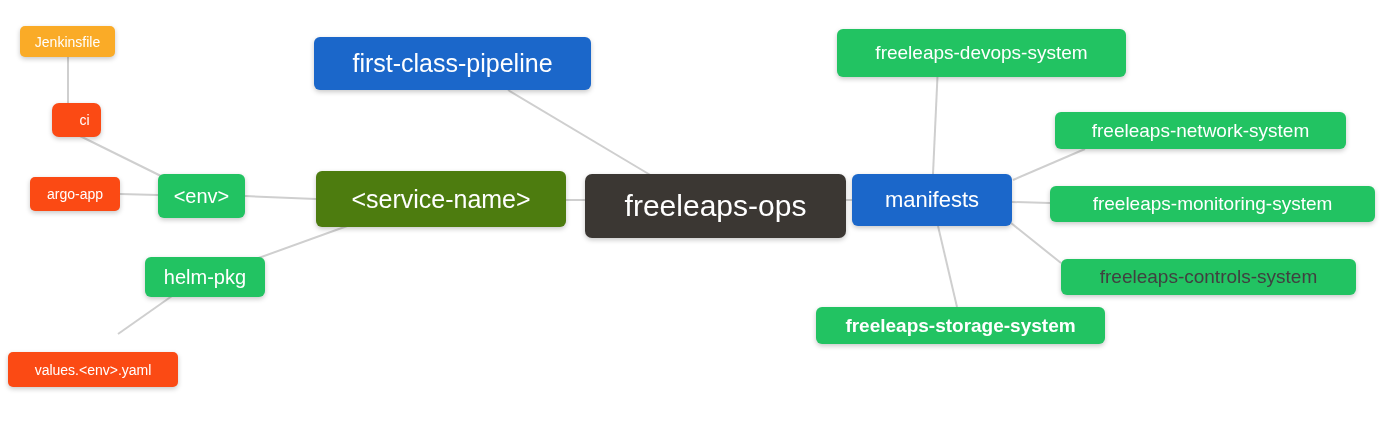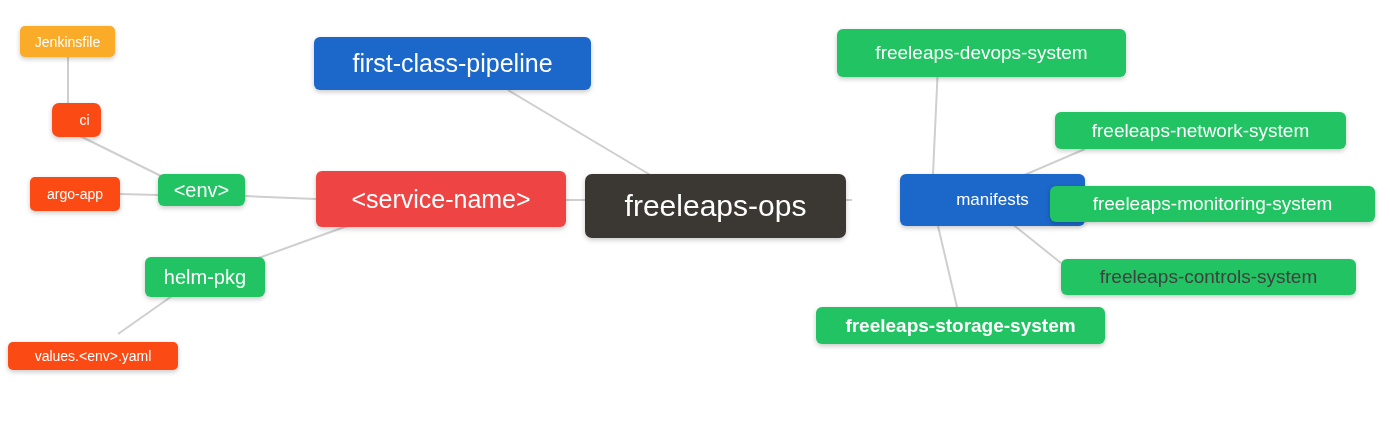--- a/index.html
+++ b/index.html
@@ -19,27 +19,27 @@
     border-radius:6px;
     box-shadow:0 2px 5px rgba(0,0,0,.22);
     white-space:nowrap;
     cursor:pointer;
     user-select:none;
   }
   
   #n-jenkinsfile{left:20px;top:26px;width:95px;height:31px;font-size:14px;border-radius:5px;}
   #n-ci{left:52px;top:103px;width:33px;height:34px;font-size:14px;border-radius:7px;}
   #n-argo-app{left:30px;top:177px;width:90px;height:34px;font-size:14px;border-radius:5px;}
-  #n-env{left:158px;top:174px;width:87px;height:32px;font-size:20px;}
+  #n-env{left:158px;top:174px;width:87px;height:44px;font-size:20px;}
   #n-helm-pkg{left:145px;top:257px;width:120px;height:40px;font-size:20px;}
-  #n-values{left:8px;top:342px;width:170px;height:28px;font-size:14px;border-radius:5px;}
+  #n-values{left:8px;top:352px;width:170px;height:35px;font-size:14px;border-radius:5px;}
   #n-first-class-pipeline{left:314px;top:37px;width:277px;height:53px;font-size:25px;}
   #n-service-name{left:316px;top:171px;width:250px;height:56px;font-size:25px;}
   #n-root{left:585px;top:174px;width:261px;height:64px;font-size:30px;border-radius:7px;}
-  #n-manifests{left:900px;top:174px;width:185px;height:52px;font-size:17px;}
+  #n-manifests{left:852px;top:174px;width:160px;height:52px;font-size:22px;}
   #n-devops{left:837px;top:29px;width:289px;height:48px;font-size:19px;}
   #n-network{left:1055px;top:112px;width:291px;height:37px;font-size:19px;}
   #n-monitoring{left:1050px;top:186px;width:325px;height:36px;font-size:19px;}
   #n-controls{left:1061px;top:259px;width:295px;height:36px;font-size:19px;}
   #n-storage{left:816px;top:307px;width:289px;height:37px;font-size:19px;font-weight:bold;}
 </style>
 </head>
 <body>
 
 <div id="canvas" style="background: rgb(255, 255, 255);">
@@ -68,21 +68,21 @@
   <div class="node" id="n-argo-app" style="background: rgb(251, 74, 20); color: rgb(255, 255, 255);">argo-app</div>
 
   <div class="node" id="n-env" style="background: rgb(34, 195, 98); color: rgb(255, 255, 255);">&lt;env&gt;</div>
 
   <div class="node" id="n-helm-pkg" style="background: rgb(34, 195, 98); color: rgb(255, 255, 255);">helm-pkg</div>
 
   <div class="node" id="n-values" style="background: rgb(251, 74, 20); color: rgb(255, 255, 255);">values.&lt;env&gt;.yaml</div>
 
   <div class="node" id="n-first-class-pipeline" style="background: rgb(27, 103, 202); color: rgb(255, 255, 255);">first-class-pipeline</div>
 
-  <div class="node" id="n-service-name" style="background: #ef4444; color: rgb(255, 255, 255);">&lt;service-name&gt;</div>
+  <div class="node" id="n-service-name" style="background: #4d7c0f; color: rgb(255, 255, 255);">&lt;service-name&gt;</div>
 
   <div class="node" id="n-root" style="background: rgb(59, 55, 51); color: rgb(255, 255, 255);">freeleaps-ops</div>
 
   <div class="node" id="n-manifests" style="background: rgb(27, 103, 202); color: rgb(255, 255, 255);">manifests</div>
 
   <div class="node" id="n-devops" style="background: rgb(34, 195, 98); color: rgb(255, 255, 255);">freeleaps-devops-system</div>
 
   <div class="node" id="n-network" style="background: rgb(34, 195, 98); color: rgb(255, 255, 255);">freeleaps-network-system</div>
 
   <div class="node" id="n-monitoring" style="background: rgb(34, 195, 98); color: rgb(255, 255, 255);">freeleaps-monitoring-system</div>

